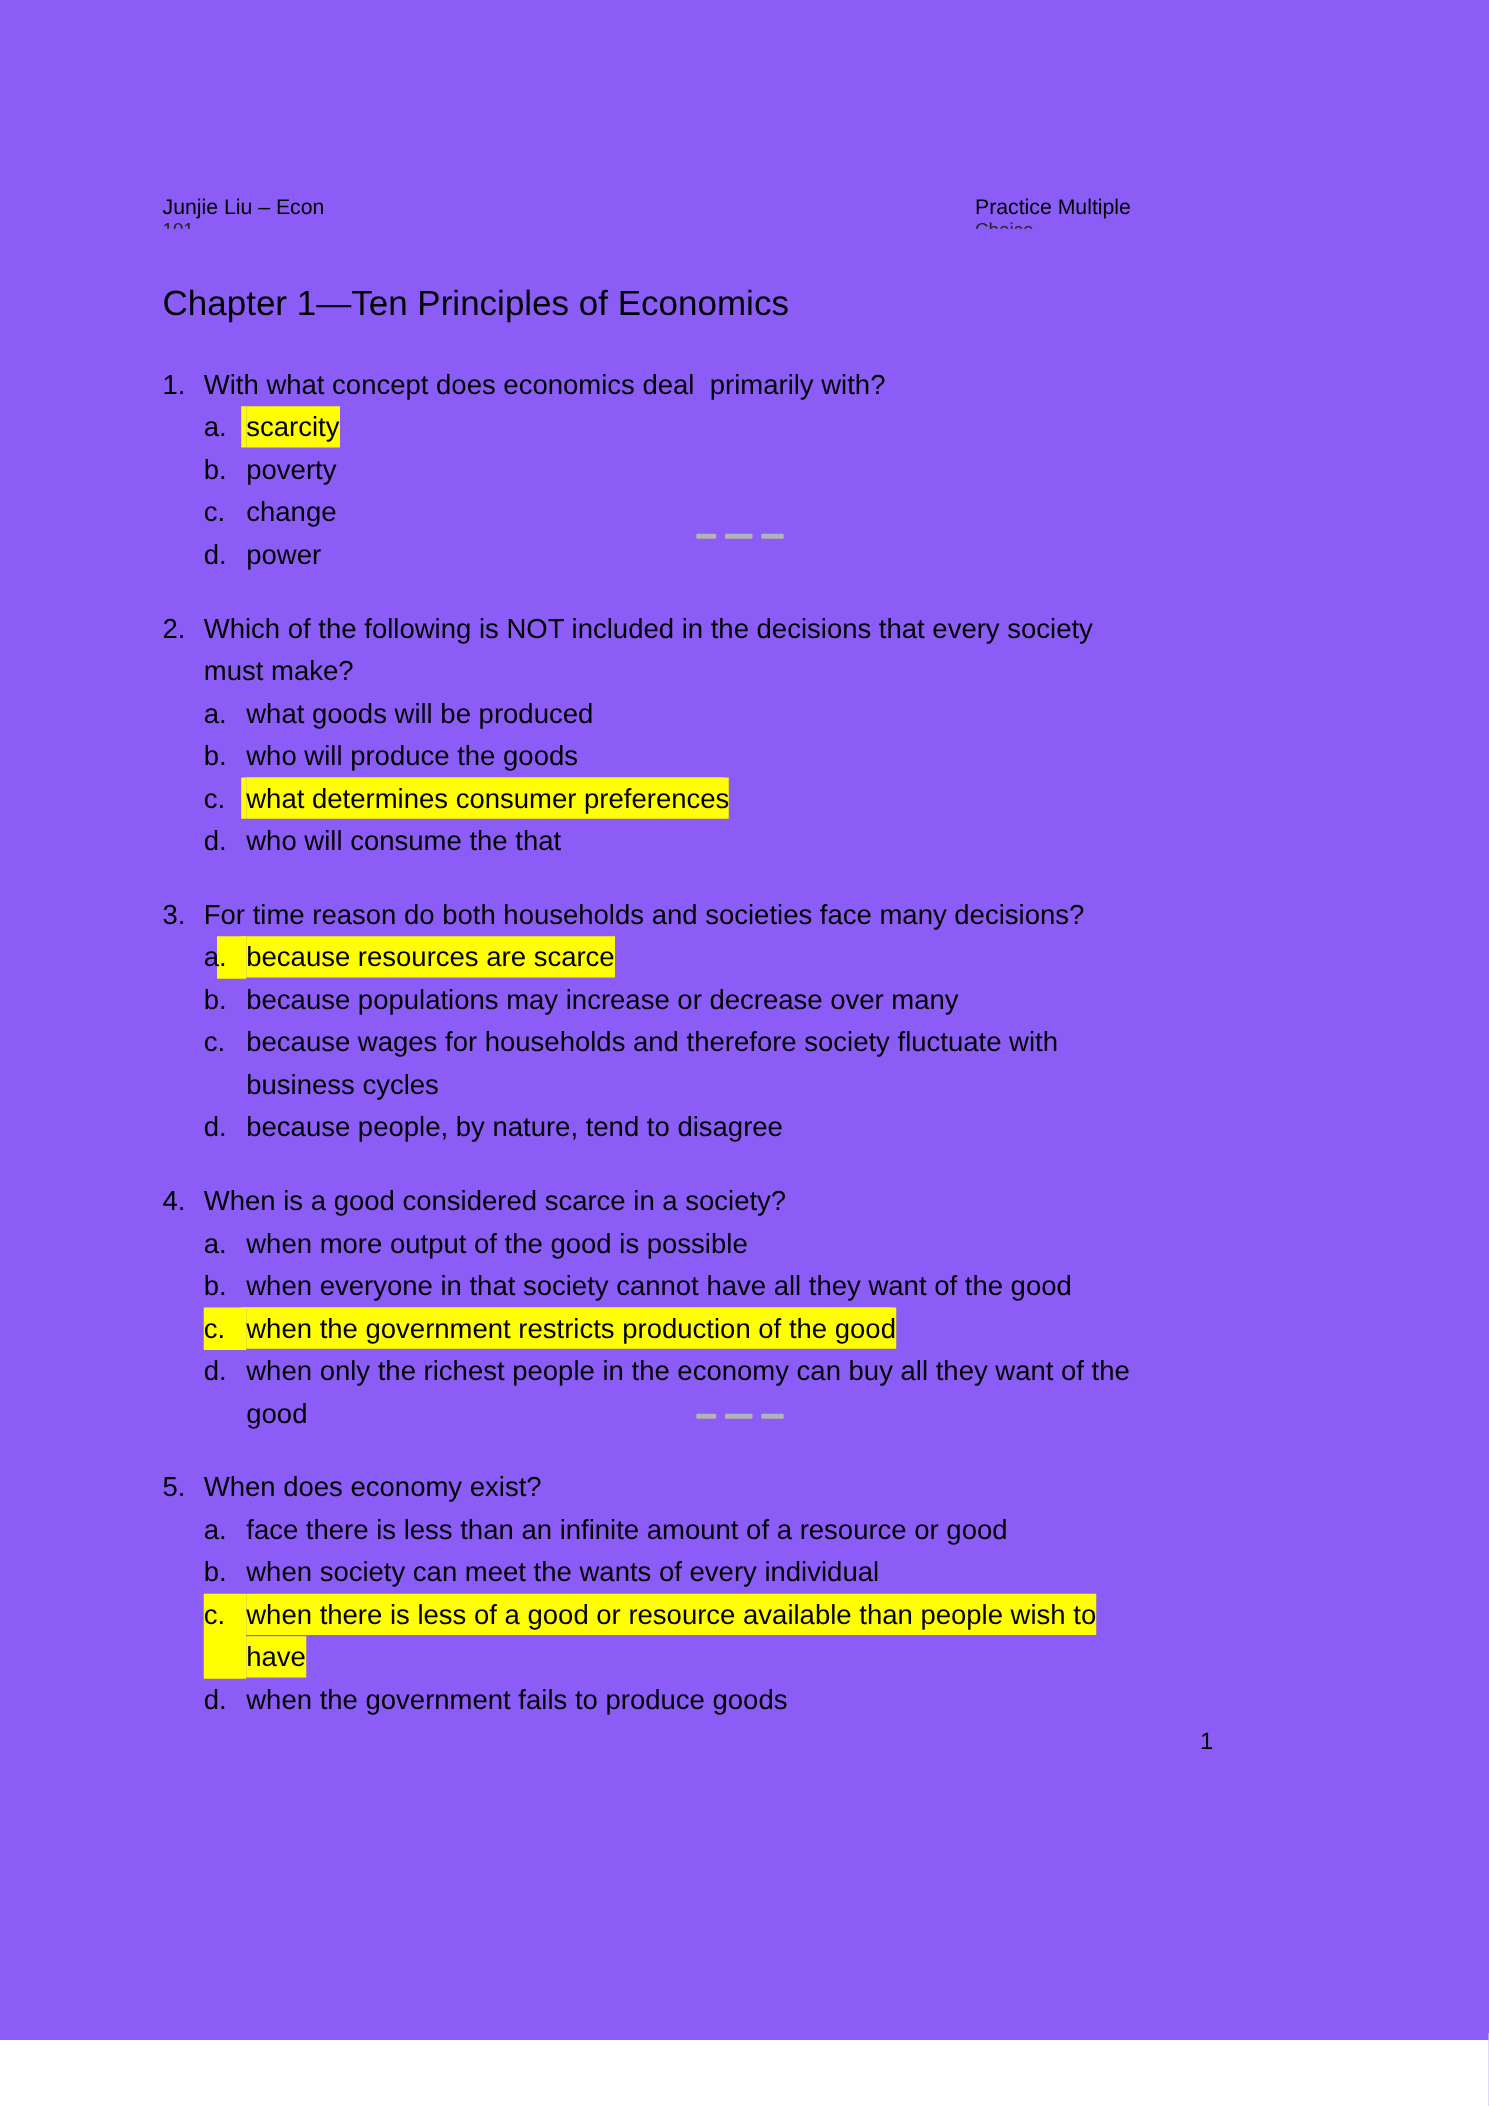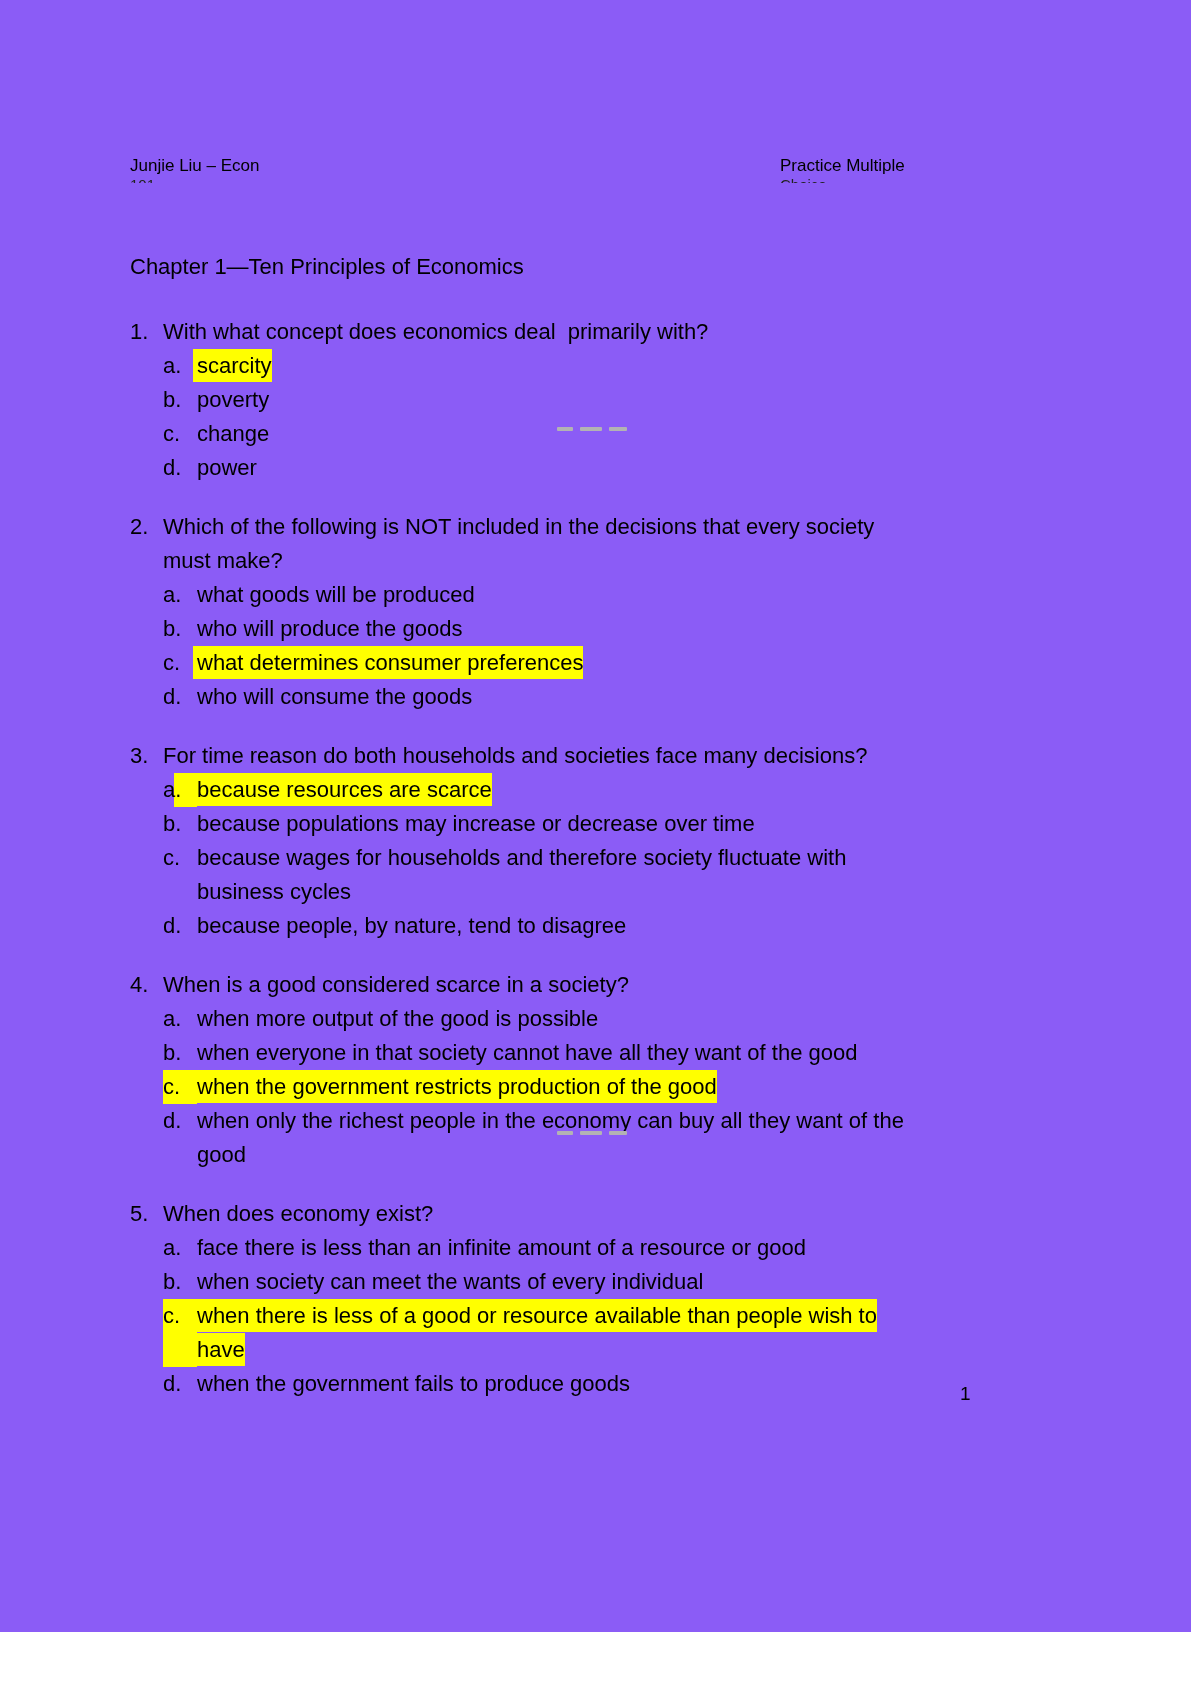--- a/index.html
+++ b/index.html
@@ -16,21 +16,21 @@
   }
   .content { position: absolute; left: 130px; top: 156px; width: 941px; }
 
   
   .header { position: relative; height: 52px; font-size: 17px; line-height: 20px; }
   .header-left  { position: absolute; left: 0; top: 0; }
   .header-right { position: absolute; left: 650px; top: 0; }
   .header-clip  { height: 7px; overflow: hidden; font-size: 15px; line-height: 18px; color: #222; }
 
   
-  .title { font-size: 22px; line-height: 30px; font-weight: normal; margin-top: 44px; }
+  .title { font-size: 28px; line-height: 30px; font-weight: normal; margin-top: 20px; }
 
   
   .questions { margin-top: 33px; }
   .question { margin-bottom: 25px; }
   .q-row { display: flex; }
   .q-num { flex: 0 0 33px; }
   .q-text { flex: 1; white-space: pre-wrap; }
   .options { margin-left: 33px; }
   .option { display: flex; }
   .opt-letter { flex: 0 0 34px; }
@@ -123,39 +123,39 @@
     <span class="opt-text"><span class="opt-text-inner">who will produce the goods</span></span>
   </div>
 
   <div class="option">
     <span class="opt-letter">c.</span>
     <span class="opt-text"><span class="opt-text-inner hl">what determines consumer preferences</span></span>
   </div>
 
   <div class="option">
     <span class="opt-letter">d.</span>
-    <span class="opt-text"><span class="opt-text-inner">who will consume the goods</span></span>
+    <span class="opt-text"><span class="opt-text-inner">who will consume the that</span></span>
   </div>
 </div>
   </div>
 
   <div class="question">
     <div class="q-row">
       <span class="q-num">3.</span>
       <span class="q-text">For time reason do both households and societies face many decisions?</span>
     </div>
     <div class="options">
   <div class="option">
     <span class="opt-letter hl-ext">a.</span>
     <span class="opt-text"><span class="opt-text-inner hl">because resources are scarce</span></span>
   </div>
 
   <div class="option">
     <span class="opt-letter">b.</span>
-    <span class="opt-text"><span class="opt-text-inner">because populations may increase or decrease over time</span></span>
+    <span class="opt-text"><span class="opt-text-inner">because populations may increase or decrease over many</span></span>
   </div>
 
   <div class="option">
     <span class="opt-letter">c.</span>
     <span class="opt-text"><span class="opt-text-inner">because wages for households and therefore society fluctuate with
 business cycles</span></span>
   </div>
 
   <div class="option">
     <span class="opt-letter">d.</span>

